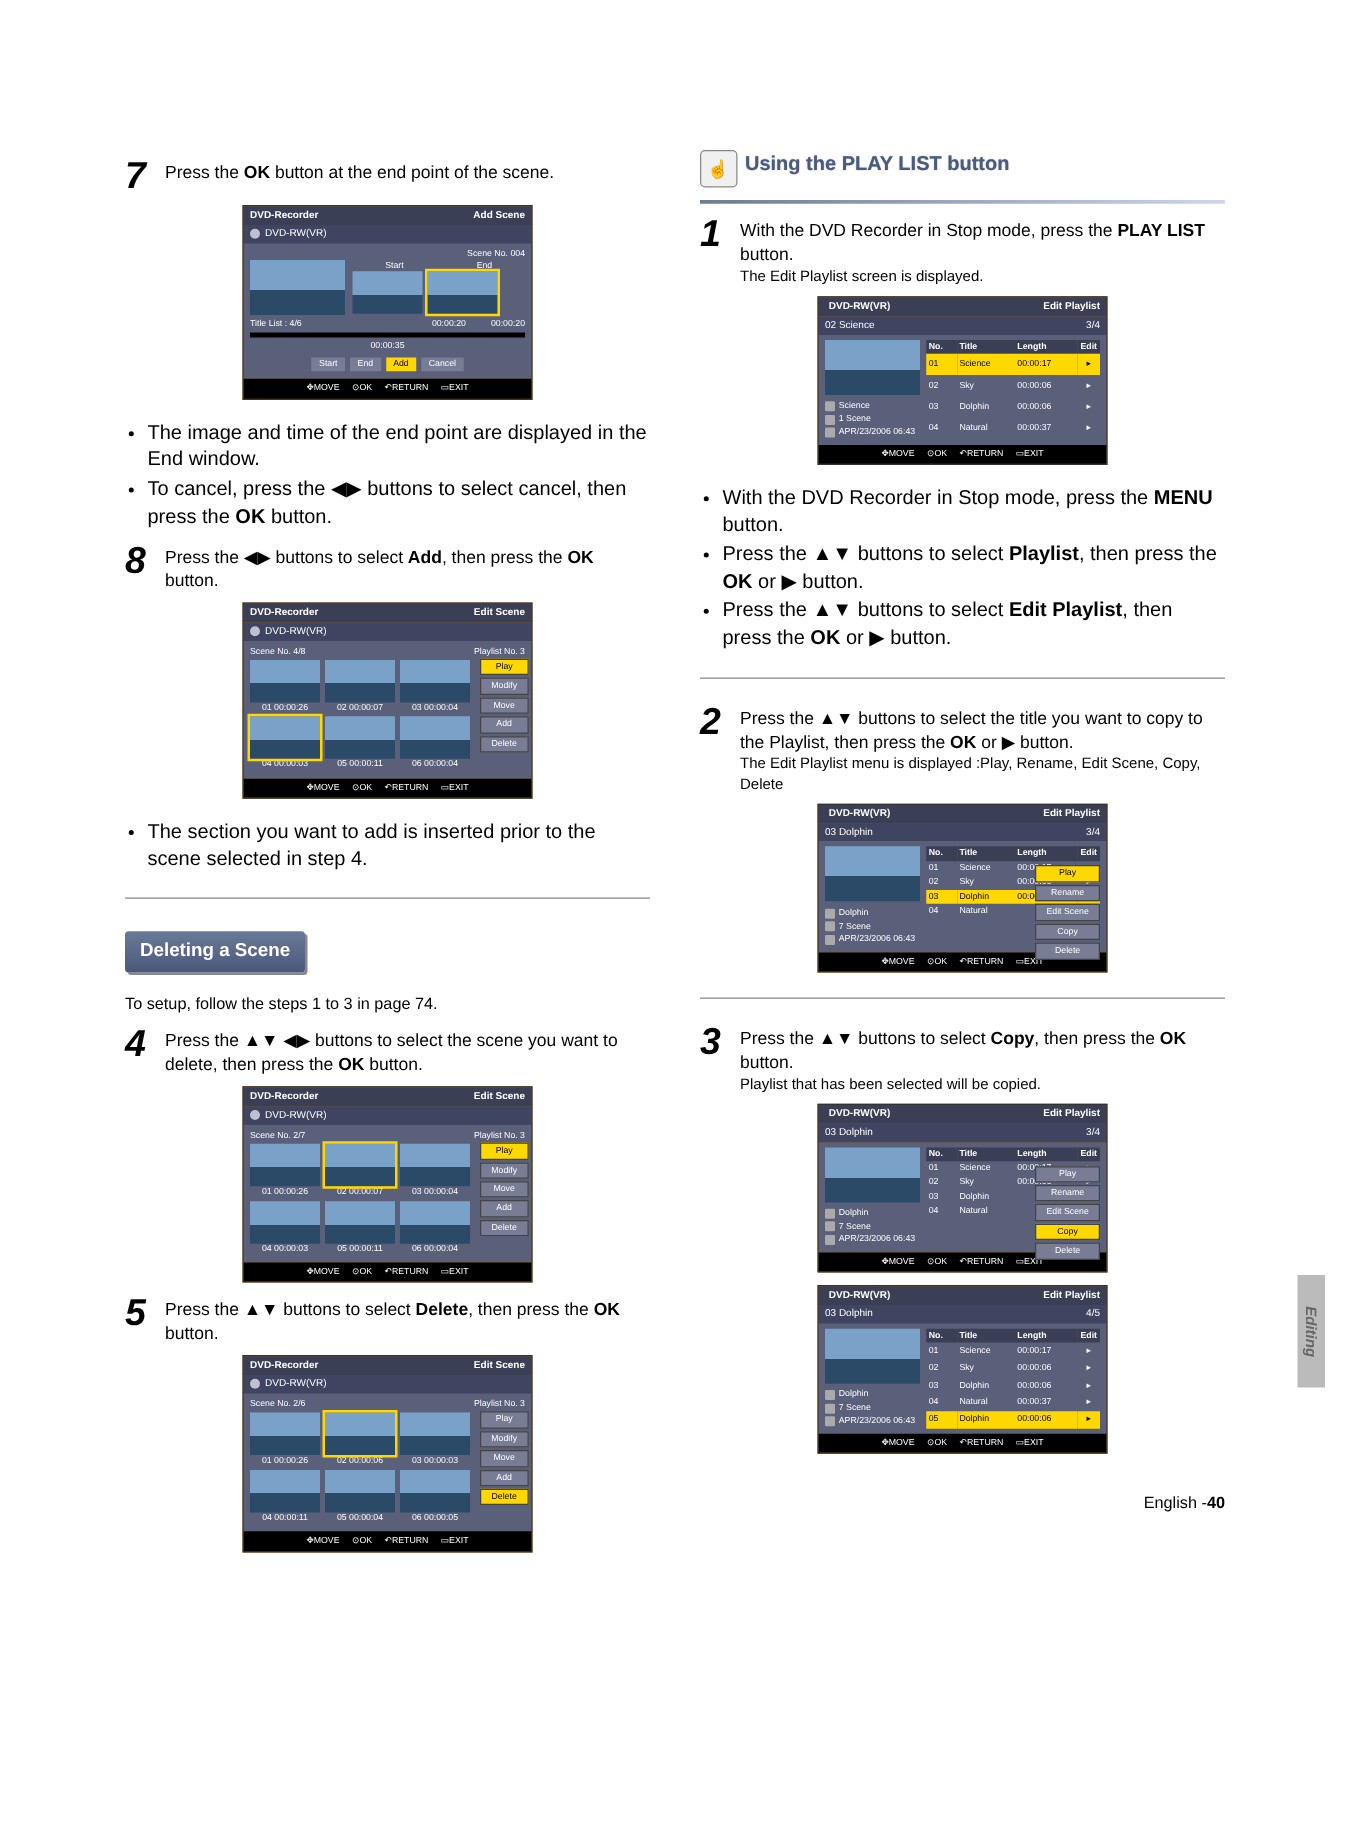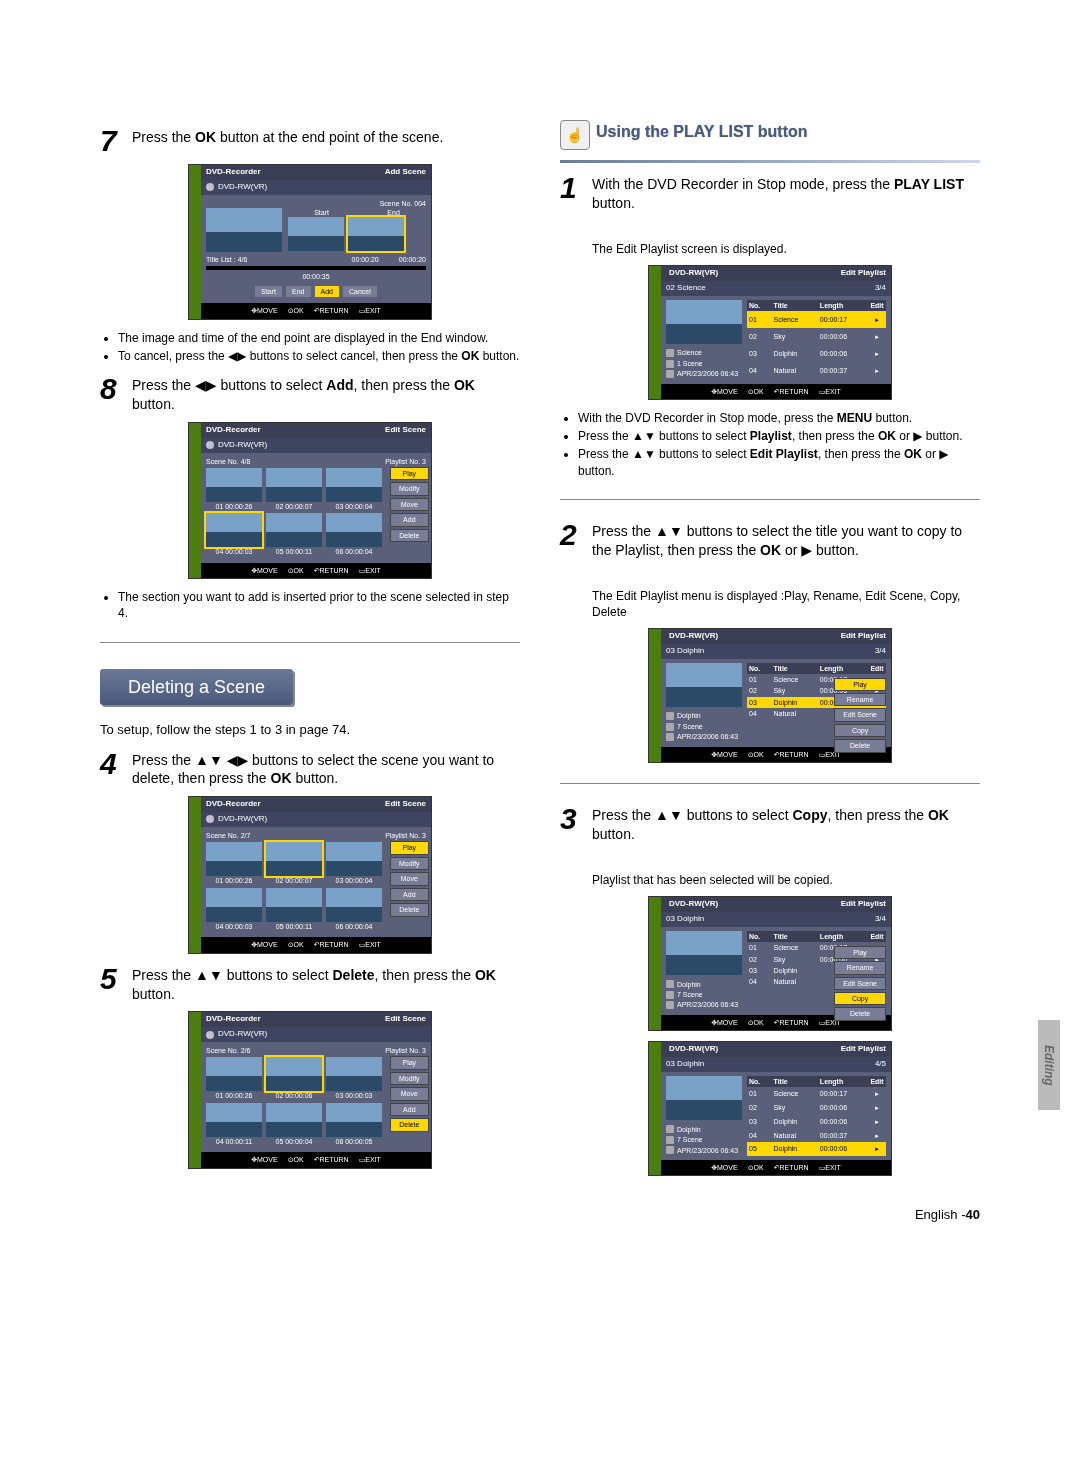--- a/index.html
+++ b/index.html
@@ -45,35 +45,35 @@
     margin: 6px 0 4px;
   }
   .step-num {
     font-size: 30px;
     font-weight: bold;
     font-style: italic;
     line-height: 1;
     min-width: 24px;
   }
   .step-body { flex: 1; padding-top: 2px; }
-  .sub { font-size: 12px; margin-left: 24px; margin-top: 28px; }
-  ul.b { list-style: disc; margin: 4px 0 10px 18px; padding: 0; font-size: 12px; }
+  .sub { font-size: 12px; margin-left: 24px; }
+  ul.b { list-style: disc; margin: 16px 0 10px 18px; padding: 0; font-size: 16px; }
   ul.b li { margin: 2px 0; }
   hr.sep {
     border: none;
     border-top: 1px solid #888;
     margin: 20px 0;
   }
   .sect-head {
     background: linear-gradient(#6c7a99, #49577a);
     color: #fff;
-    font-weight: normal;
-    padding: 6px 28px;
+    font-weight: bold;
+    padding: 6px 12px;
     border-radius: 3px;
-    font-size: 18px;
+    font-size: 15px;
     display: inline-block;
     box-shadow: 2px 2px 0 #888;
     margin: 6px 0 10px;
   }
   .h1 {
     font-size: 21px;
     font-weight: bold;
     border-left: 6px solid #6c7a99;
     padding-left: 8px;
     line-height: 1.2;
@@ -99,23 +99,22 @@
   }
   .h3 { font-weight: bold; font-size: 13px; margin-top: 4px; }
   .footer { text-align: right; margin-top: 30px; font-size: 13px; }
 
   
   .dvd {
     width: 230px;
     margin: 8px auto 10px;
     font-size: 8px;
     color: #fff;
-    background: #4d7c0f;
+    background: #a16207;
     border: 1px solid #333;
-    padding-left: 12px;
   }
   .dvd .top { background: #3b3f55; padding: 2px 5px; display: flex; justify-content: space-between; font-weight: bold; }
   .dvd .disc { background: #3f4560; padding: 2px 5px; display: flex; align-items: center; gap: 4px; }
   .dvd .disc .d { width: 8px; height: 8px; border-radius: 50%; background: #c0c0d0; }
   .dvd .mid { padding: 4px 5px; background: #5a5f7a; }
   .dvd .bar { background: #000; padding: 3px 5px; display: flex; gap: 10px; justify-content: center; font-size: 7px; }
   .dvd .bar span::before { content: ""; }
   .thumb {
     width: 56px; height: 34px;
     background: linear-gradient(#7aa2c9 55%, #2b4a68 55%);

